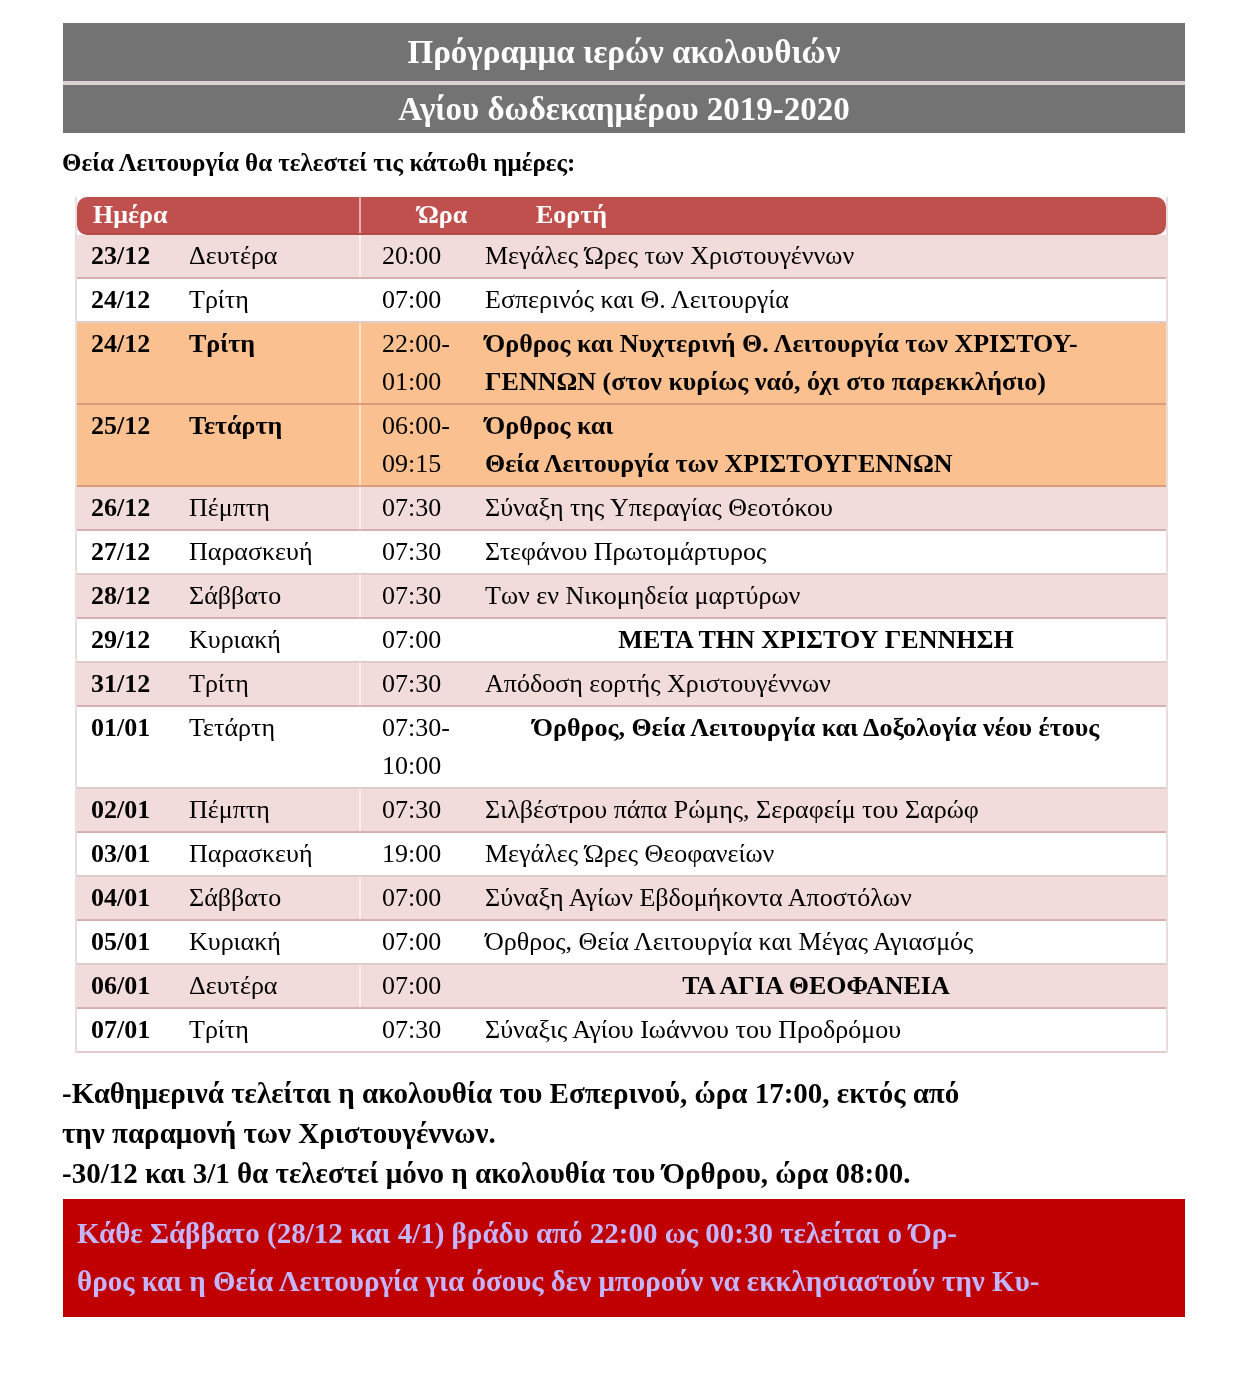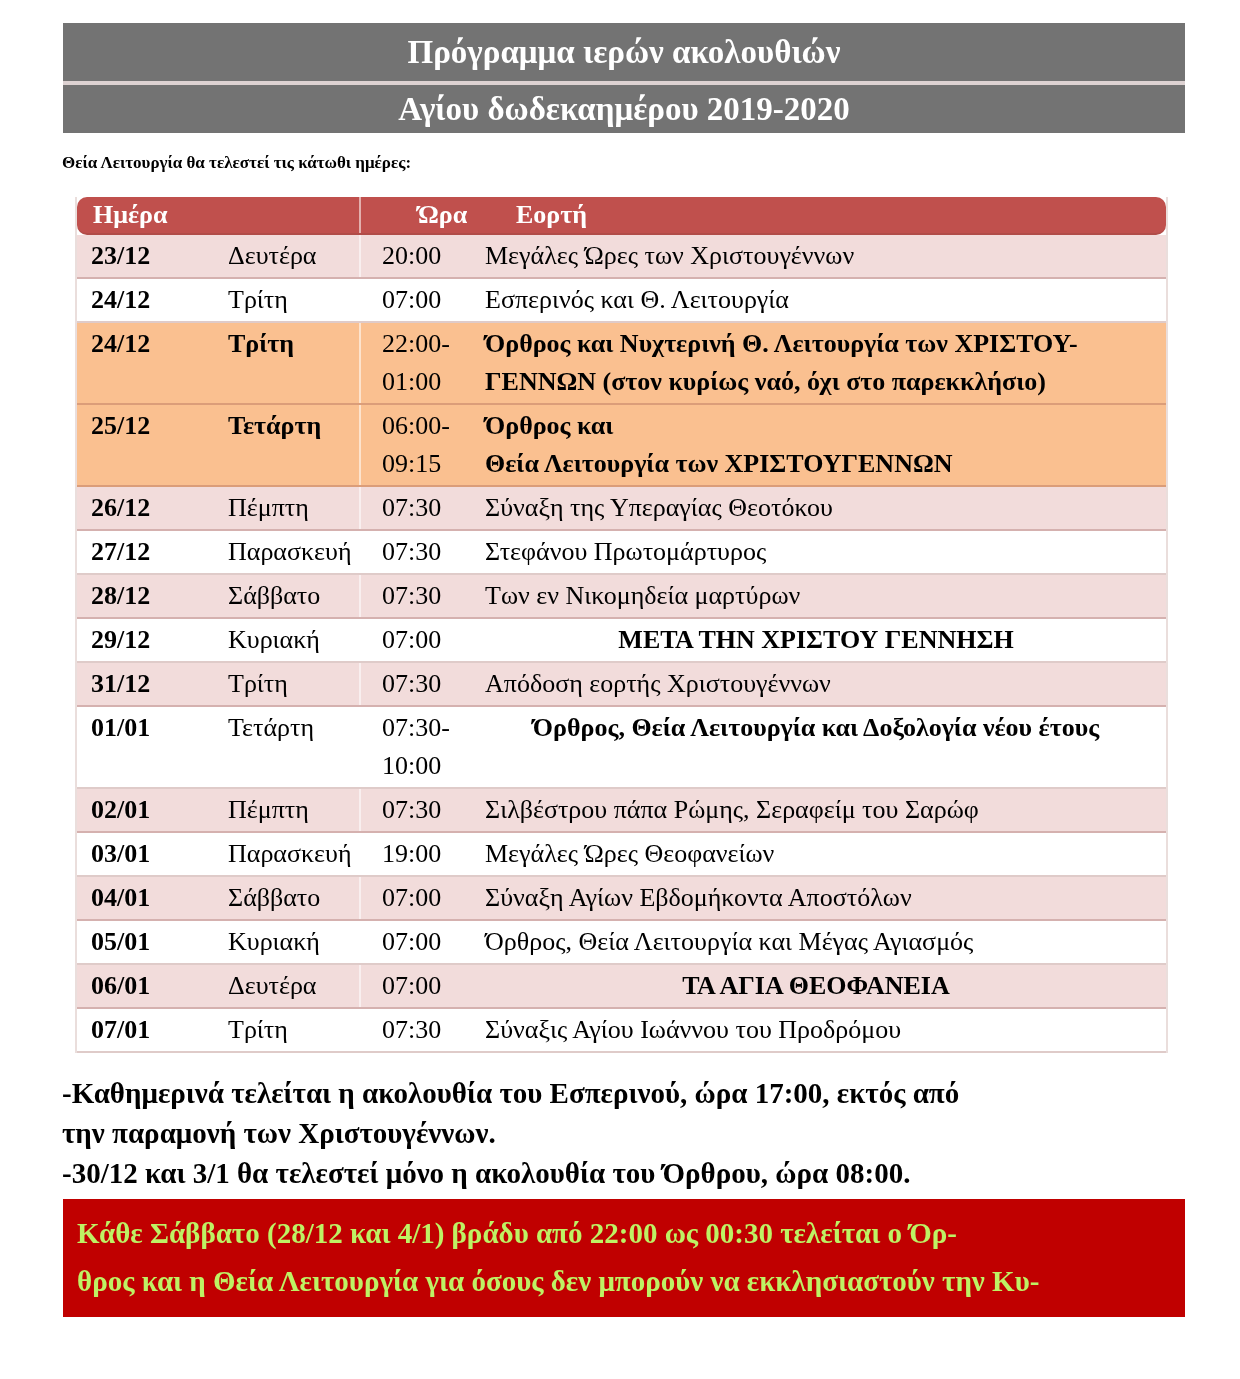--- a/index.html
+++ b/index.html
@@ -16,21 +16,21 @@
   .banner-line {
     background:#737373; color:#ffffff;
     text-align:center; font-weight:bold;
   }
   .banner-line.first  { height:58px; line-height:58px; font-size:33px; }
   .banner-line.second { height:48px; line-height:48px; font-size:33px; }
   .banner-gap { height:4px; background:#ddd2d2; }
   
   .intro {
     margin:15px 0 0 62px;
-    font-size:17px; font-weight:bold; line-height:30px;
+    font-size:25px; font-weight:bold; line-height:30px;
     white-space:nowrap;
   }
   
   .tbl {
     margin:19px 0 0 75px; width:1093px;
     border-left:2px solid rgba(140,70,60,0.18);
     border-right:2px solid rgba(140,70,60,0.18);
   }
   .thead {
     display:flex; background:#c0504d; color:#ffffff;
@@ -38,50 +38,49 @@
     height:38px; line-height:36px;
     border-bottom:2px solid rgba(140,70,60,0.28);
     border-radius:10px;
   }
   .th-left {
     width:284px; padding-left:16px;
     border-right:2px solid rgba(255,255,255,0.55);
   }
   .th-right { flex:1; display:flex; }
   .th-time { width:111px; padding-left:13px;margin-left:44px; }
-  .th-feast { flex:1; }
+  .th-feast { flex:1;margin-left:20px; }
   .row {
     display:flex; font-size:26px; line-height:38px;
     border-bottom:2px solid rgba(140,70,60,0.28);
   }
   .bg-pink   { background:#f2dcdb; }
   .bg-white  { background:#ffffff; }
   .bg-orange { background:#fac090; }
   .c-left {
     width:284px; display:flex; padding:2px 0;
     border-right:2px solid rgba(255,255,255,0.55);
-    gap:39px;
   }
   .date { width:112px; padding-left:14px; font-weight:bold; white-space:nowrap; }
   .day  { flex:1; white-space:nowrap; }
   .c-right { flex:1; display:flex; padding:2px 13px; }
   .time  { width:111px; padding-left:8px; white-space:pre-line; }
   .feast { flex:1; padding-right:6px; white-space:pre-line; }
   .row.hl .day, .row.hl .feast { font-weight:bold; }
   .row.bold-feast .feast { font-weight:bold;text-align:center; }
   
   .notes {
     margin:20px 0 0 62px;
     font-size:29px; font-weight:bold; line-height:40px;
   }
   .note-line { white-space:nowrap; }
   
   .footer-box {
     margin:6px 0 0 63px; width:1122px;
-    background:#c00000; color:#bef264;
+    background:#c00000; color:#c4b5fd;
     font-size:29px; font-weight:bold; line-height:48px;
     padding:10px 14px 12px 14px;
   }
   .footer-line { white-space:nowrap; }
 </style>
 </head>
 <body>
 
 <div class="banner">
   <div class="banner-line first">Πρόγραμμα ιερών ακολουθιών</div>

